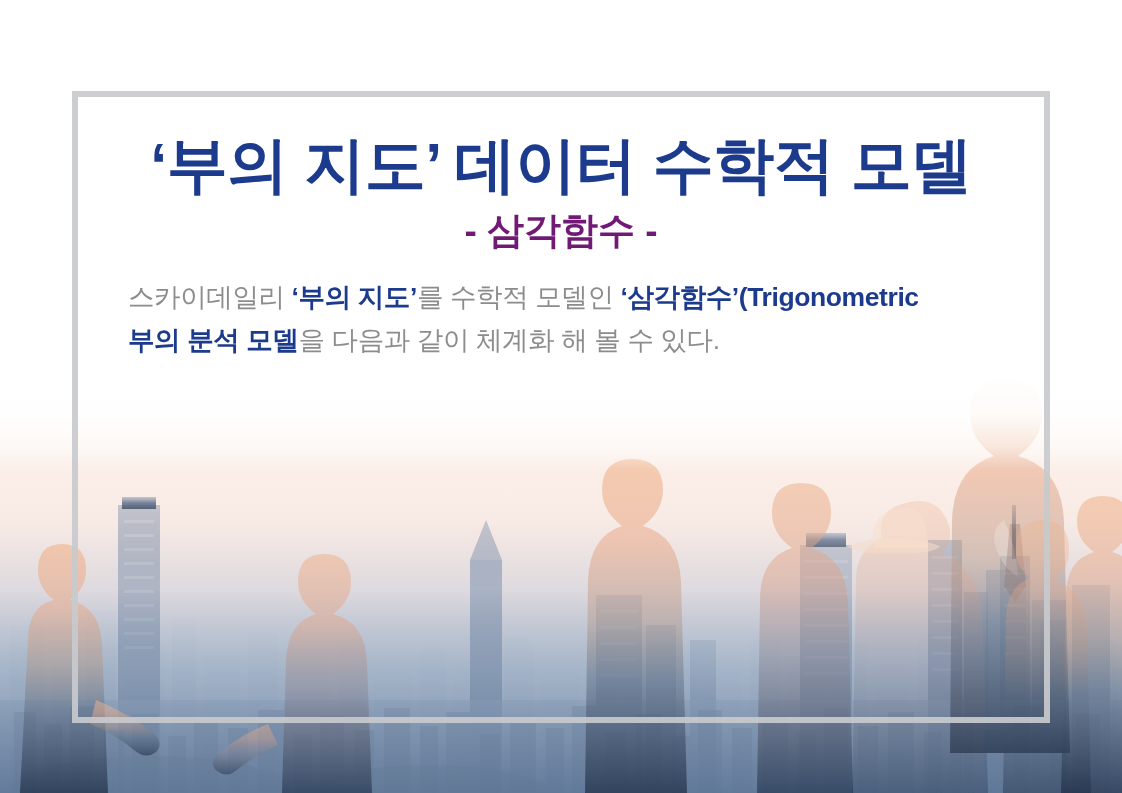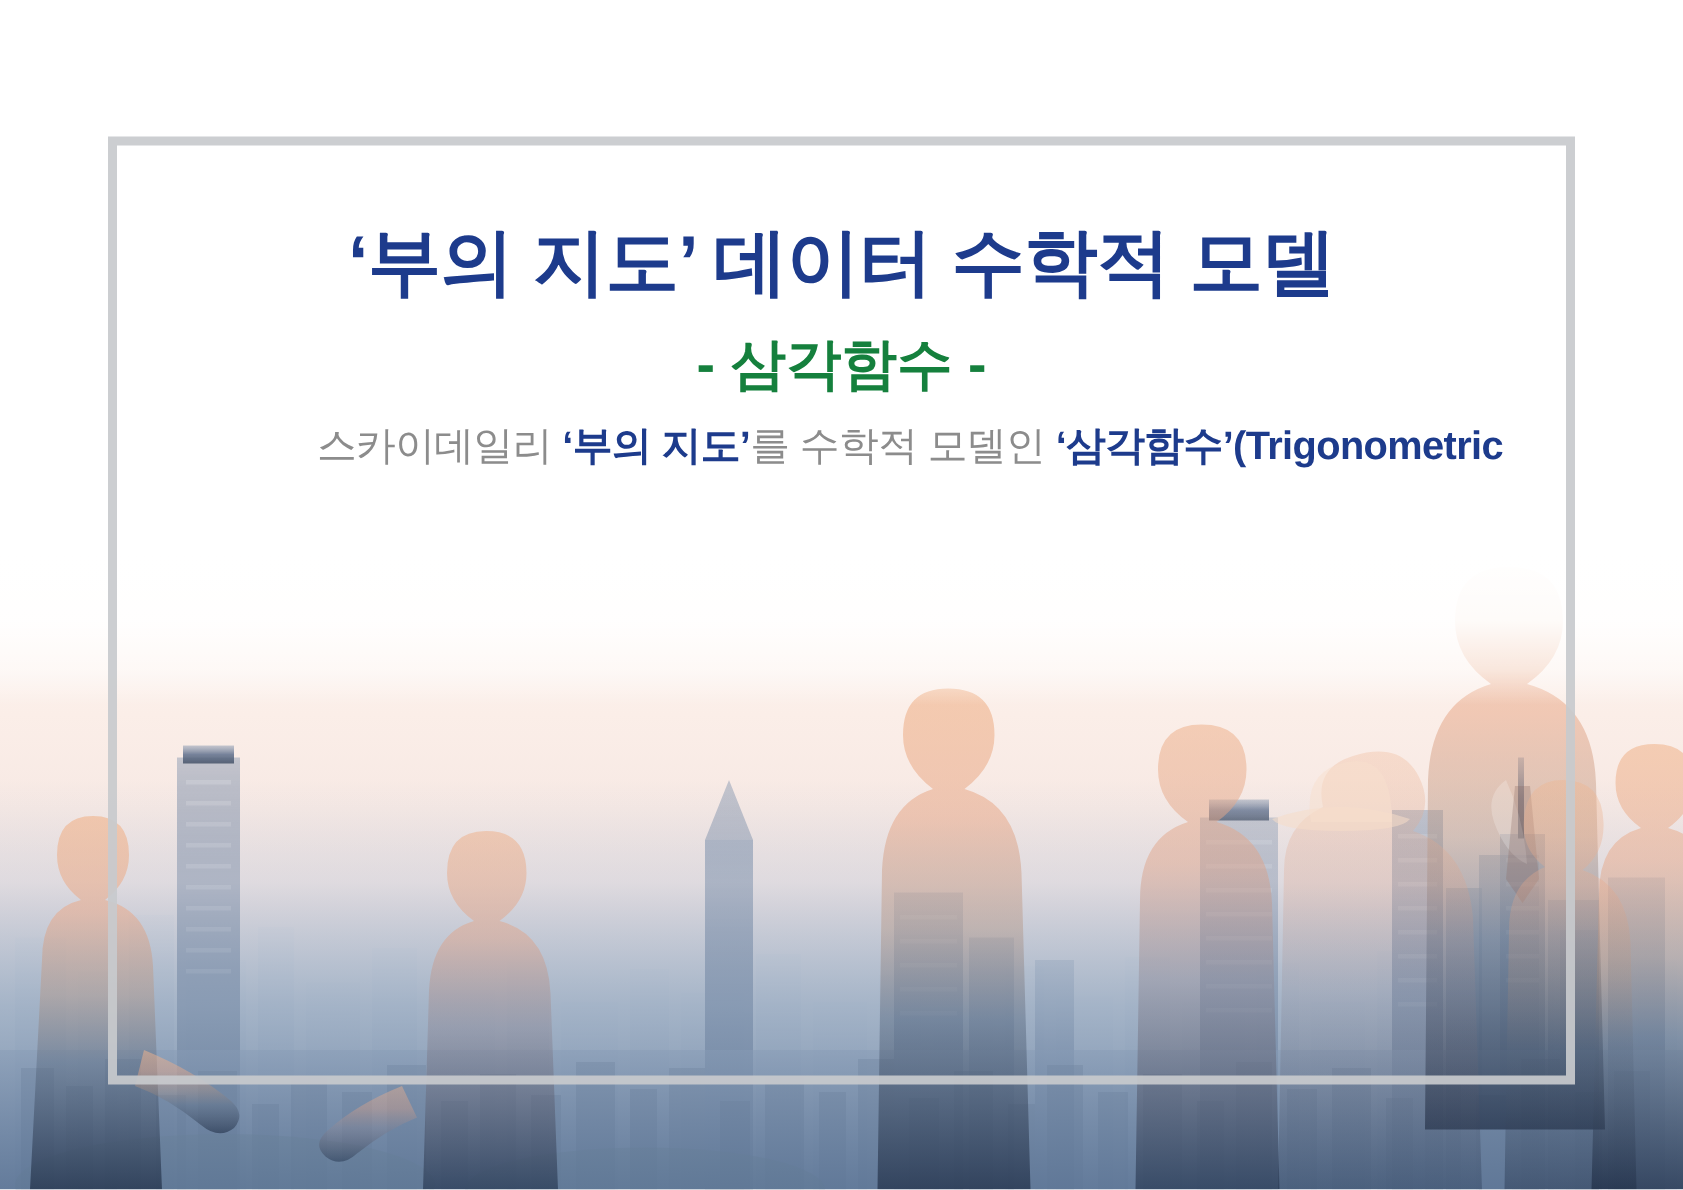--- a/index.html
+++ b/index.html
@@ -94,44 +94,43 @@
   }
 
   .title-block {
     position: absolute;
     left: 0;
     top: 131px;
     width: 1122px;
     text-align: center;
   }
   .title-main {
-    font-size: 49px;
+    font-size: 61px;
     font-weight: 800;
     color: #1d3b8c;
     letter-spacing: -0.5px;
     line-height: 1.14;
-    margin: 17px;
+    margin: 0;
     white-space: nowrap;
   }
   .title-sub {
     font-size: 37px;
     font-weight: 800;
-    color: #15803d;
+    color: #701a75;
     letter-spacing: 0px;
     line-height: 1.2;
     margin: 8px 0 0 0;
     white-space: nowrap;
   }
 
   .body-block {
     position: absolute;
     left: 128px;
     top: 276px;
     width: 874px;
-    text-align: right;
   }
   .body-line {
     font-size: 26.5px;
     line-height: 43px;
     color: #8c8c8c;
     font-weight: 400;
     letter-spacing: -0.4px;
     white-space: nowrap;
   }
   .body-line b {
@@ -409,17 +408,18 @@
       <h1 class="title-main">‘부의 지도’ 데이터 수학적 모델</h1>
       <h2 class="title-sub">- 삼각함수 -</h2>
     </div>
 
     <div class="body-block">
 
       <div class="body-line"><span>스카이데일리 </span><b>‘부의 지도’</b><span>를 수학적 모델인 </span><b>‘삼각함수’(Trigonometric</b></div>
 
 
 
+      <div class="body-line"><b>부의 분석 모델</b><span>을 다음과 같이 체계화 해 볼 수 있다.</span></div>
 
     </div>
   </div>
 
 </div>
 
 </body></html>

